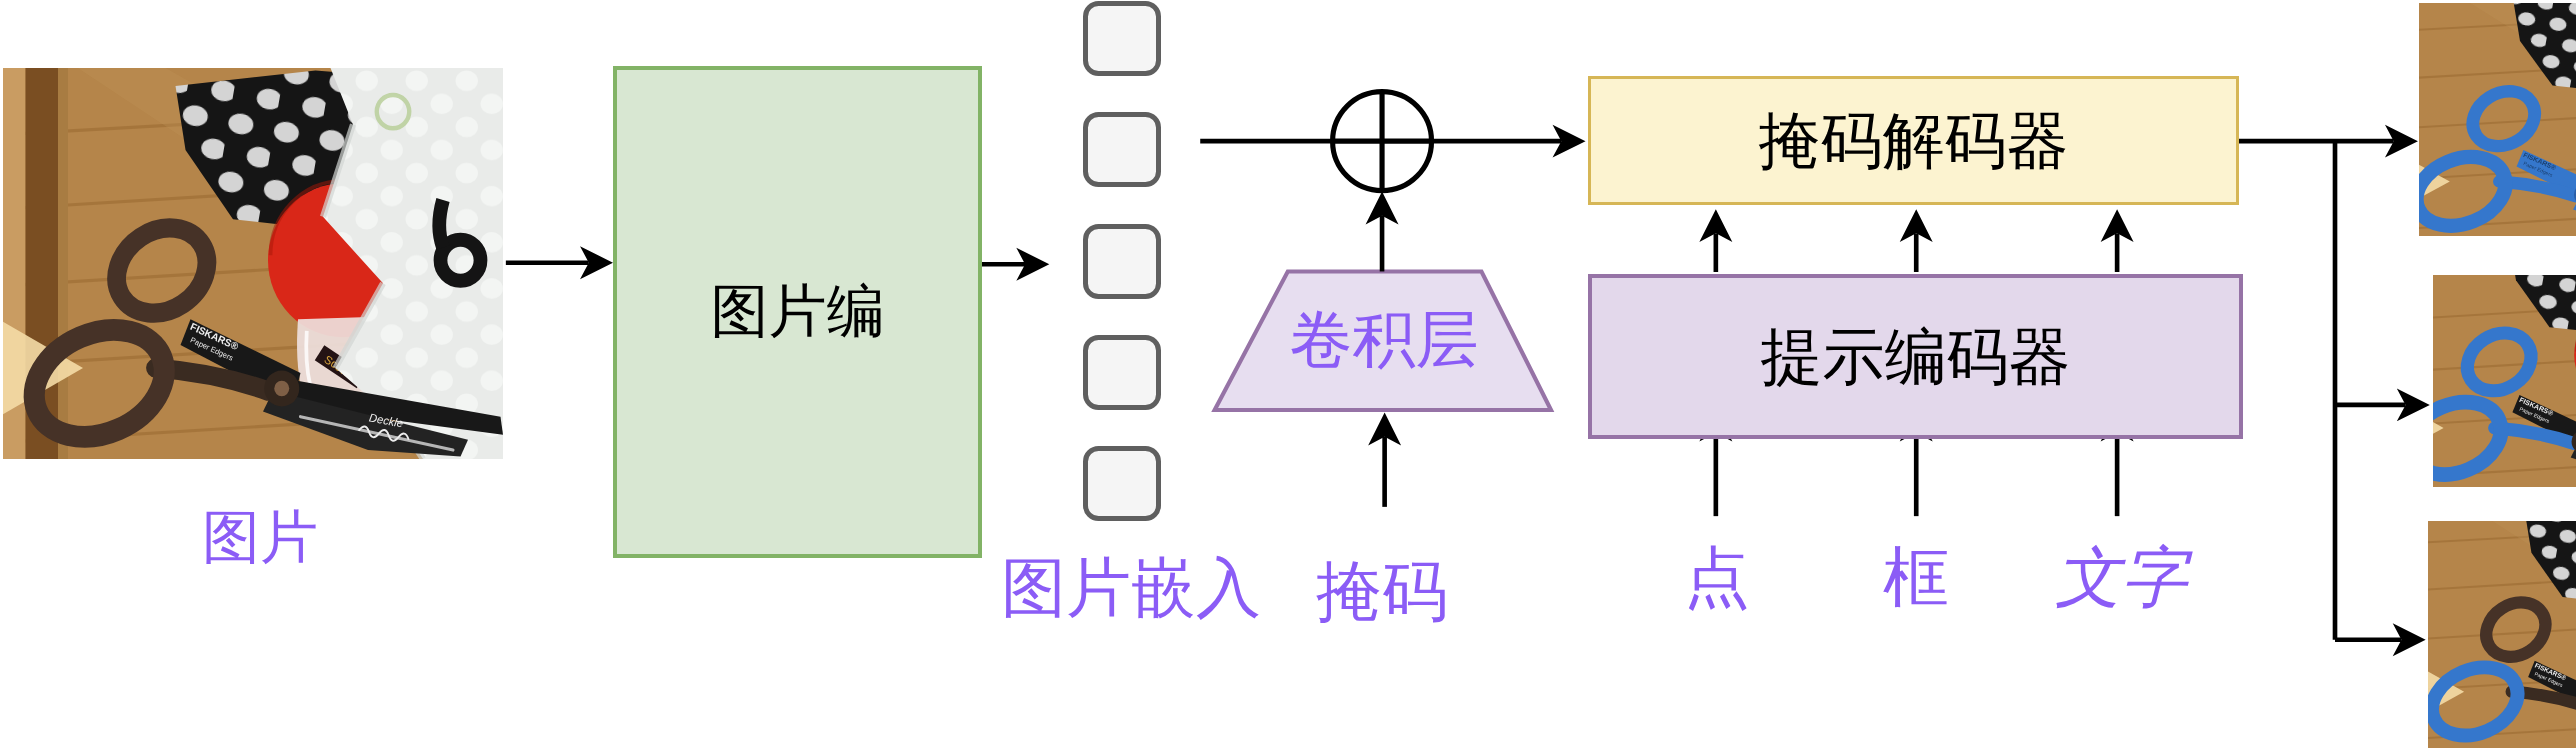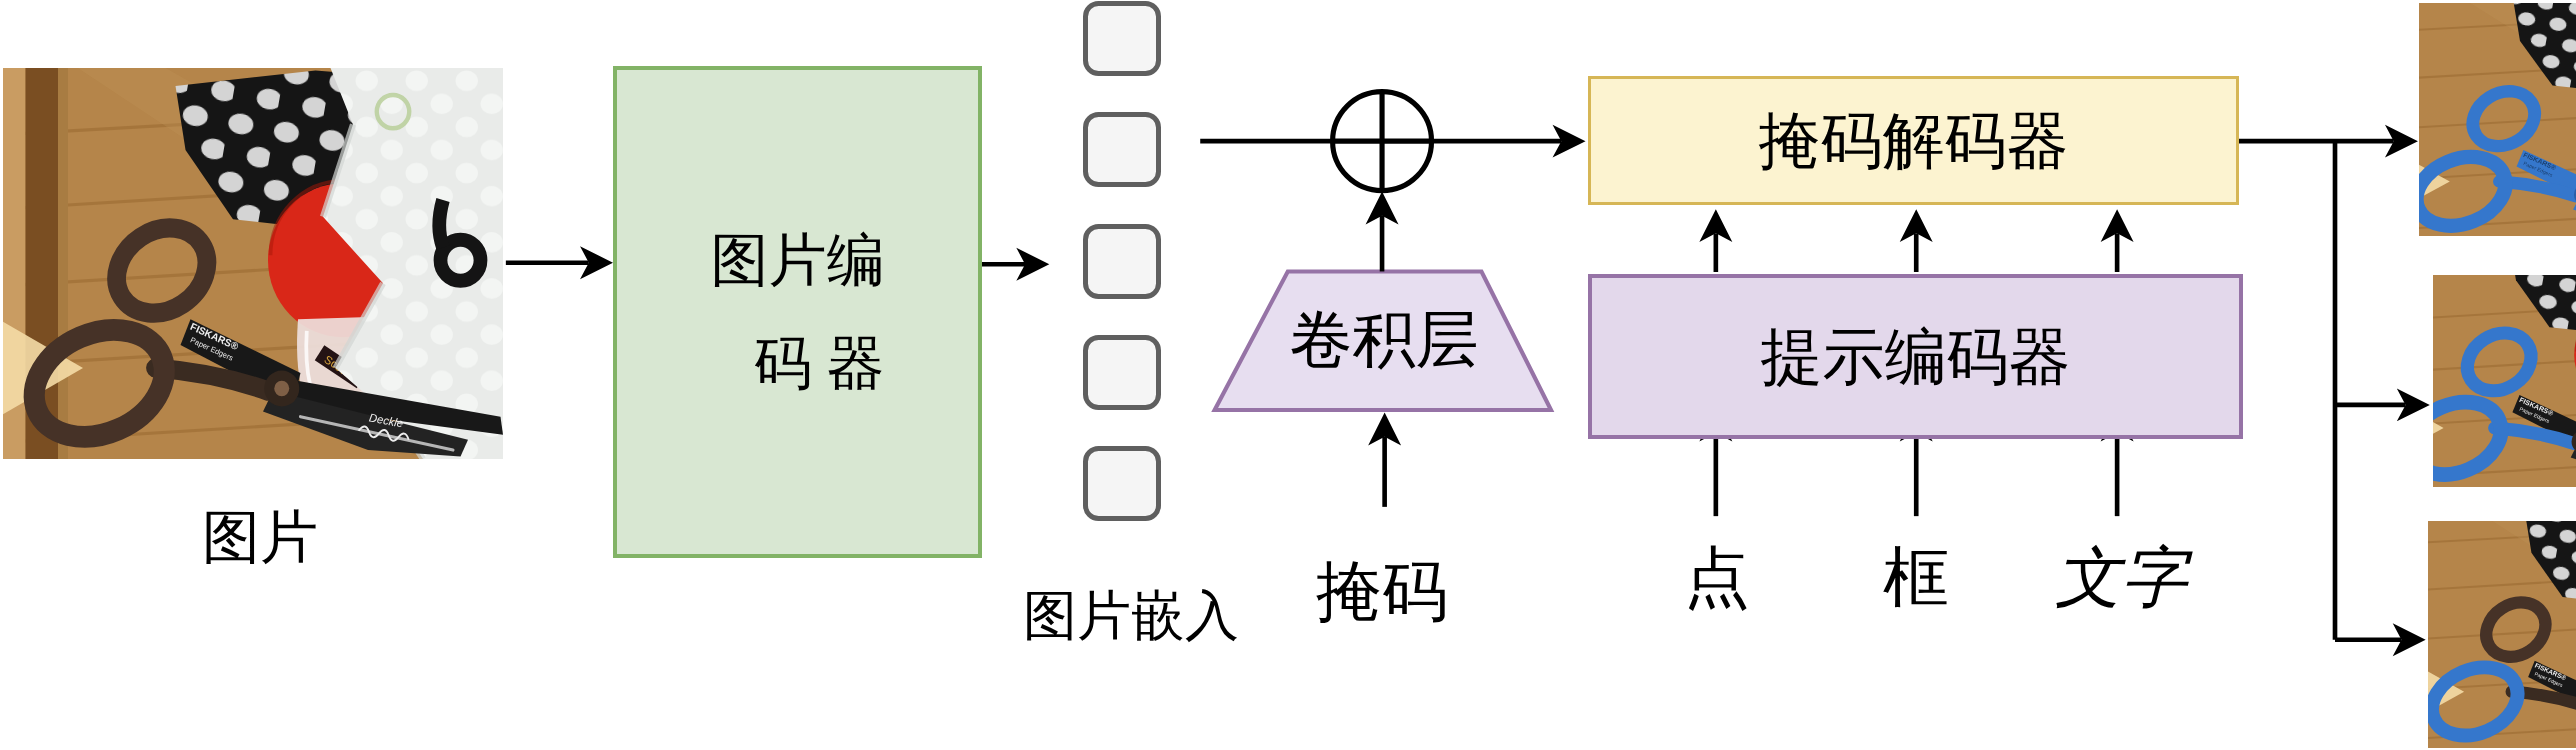--- a/index.html
+++ b/index.html
@@ -9,21 +9,21 @@
     background:#fff;
     font-family:"Liberation Serif","DejaVu Serif",serif;
     overflow:hidden;
     color:#000;
   }
   #wires{position:absolute;left:0;top:0;width:2982px;height:750px;}
   .lbl{
     position:absolute;
     transform:translate(-50%,-50%);
     white-space:nowrap;
-    color:#000000;
+    color:#8b5cf6;
     text-align:right;
     line-height:1.1;
   }
   .box{
     position:absolute;
     box-sizing:border-box;
     display:flex;align-items:center;justify-content:center;
     text-align:right;
   }
   #encoder-box{background:var(--encoder-fill);border:4.1px solid var(--encoder-border);}
@@ -146,32 +146,31 @@
         <path d="M286,286 q4,-7 8,0 q4,7 8,0 q4,-7 8,0 q4,7 8,0 q4,-7 8,0" stroke="#ececec" stroke-width="1.5" fill="none"></path>
       </g>
     </g>
   </svg>
     </div>
   <div class="lbl" style="left:260px;top:506px;font-size:58px;margin-top:32px;">图片</div>
 
   <div class="box" id="encoder-box" style="left:613px;top:66px;width:369px;height:492px;">
     <div style="font-size:58px;line-height:1.78;">
       <div>图片编</div>
-      <div>码 器</div>
     </div>
   </div>
 
   <div id="token-column">
       <div class="token" style="left: 1083px; top: 1px;"></div>
       <div class="token" style="left: 1083px; top: 112px;"></div>
       <div class="token" style="left: 1083px; top: 224px;"></div>
       <div class="token" style="left: 1083px; top: 335px;"></div>
       <div class="token" style="left: 1083px; top: 446px;"></div>
     </div>
-  <div class="lbl" style="left:1131px;top:589px;font-size:54px;margin-top:28px;">图片嵌入</div>
+  <div class="lbl" style="left:1131px;top:589px;font-size:65px;">图片嵌入</div>
 
   <div class="lbl" style="left:1384px;top:341px;font-size:63px;">卷积层</div>
   <div class="lbl" style="left:1382px;top:592px;font-size:66px;">掩码</div>
 
   <div class="box" id="decoder-box" style="left:1588px;top:76px;width:651px;height:129px;">
     <div style="font-size:62px;">掩码解码器</div>
   </div>
 
   <div class="box" id="prompt-box" style="left:1588px;top:274px;width:655px;height:165px;">
     <div style="font-size:62px;">提示编码器</div>

